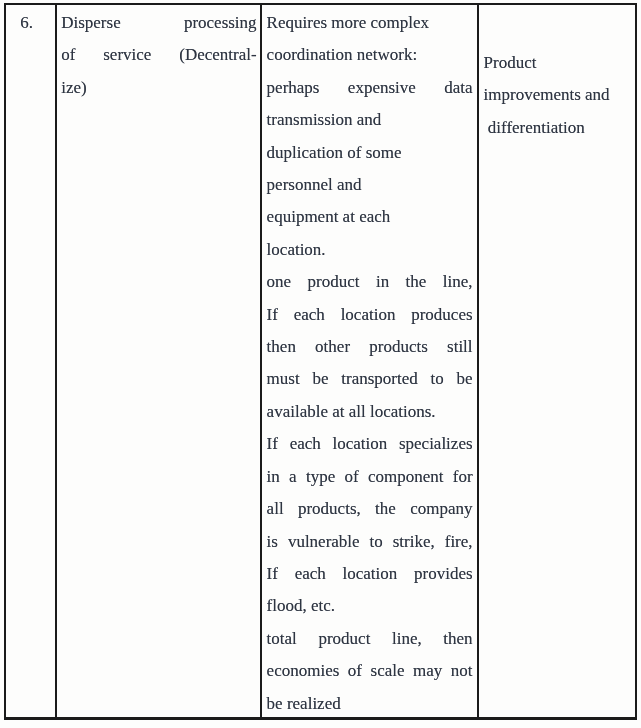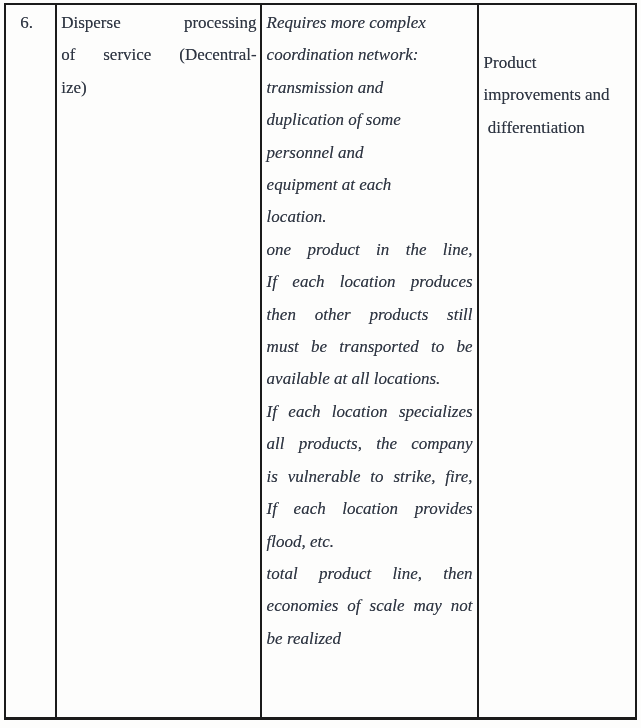--- a/index.html
+++ b/index.html
@@ -39,21 +39,20 @@
   }
   .cell-action {
     width: 213px;
     padding-left: 4px;
     padding-right: 3px;
   }
   .cell-details {
     width: 226px;
     padding-left: 5px;
     padding-right: 4px;
-    font-style: italic;
   }
   .cell-strategy {
     width: 163px;
     border-right: none;
     padding-left: 5px;
     padding-right: 2px;
     margin-top: 40px;
   }
   .line {
     white-space: pre-wrap;
@@ -71,31 +70,33 @@
     <div class="line">6.</div>
   </div>
   <div class="cell cell-action">
       <div class="line justify">Disperse processing</div>
       <div class="line justify">of service (Decentral-</div>
       <div class="line">ize)</div>
     </div>
   <div class="cell cell-details">
       <div class="line">Requires more complex</div>
       <div class="line">coordination network:</div>
+      <div class="line justify">perhaps expensive data</div>
       <div class="line">transmission and</div>
       <div class="line">duplication of some</div>
       <div class="line">personnel and</div>
       <div class="line">equipment at each</div>
       <div class="line">location.</div>
       <div class="line justify">one product in the line,</div>
       <div class="line justify">If each location produces</div>
       <div class="line justify">then other products still</div>
       <div class="line justify">must be transported to be</div>
       <div class="line">available at all locations.</div>
       <div class="line justify">If each location specializes</div>
+      <div class="line justify">in a type of component for</div>
       <div class="line justify">all products, the company</div>
       <div class="line justify">is vulnerable to strike, fire,</div>
       <div class="line justify">If each location provides</div>
       <div class="line">flood, etc.</div>
       <div class="line justify">total product line, then</div>
       <div class="line justify">economies of scale may not</div>
       <div class="line">be realized</div>
     </div>
   <div class="cell cell-strategy">
       <div class="line">Product</div>

